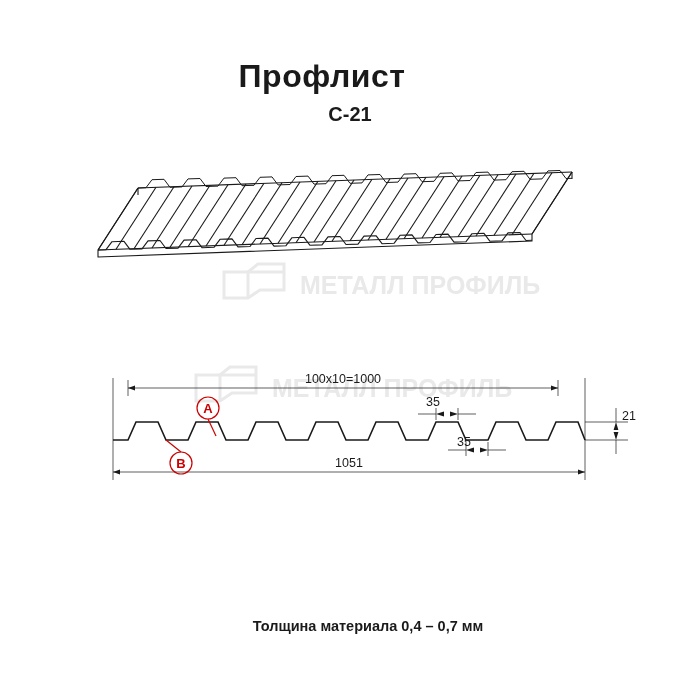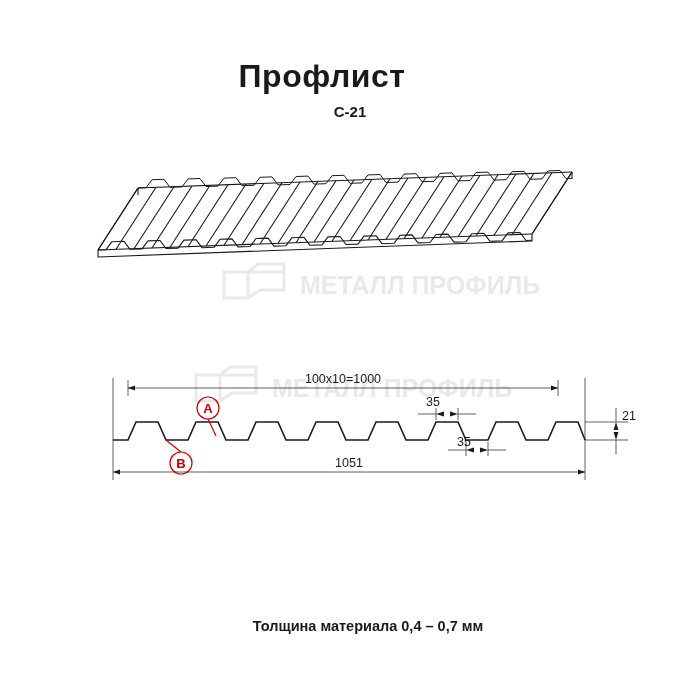--- a/index.html
+++ b/index.html
@@ -30,21 +30,21 @@
     font-weight: bold;
     letter-spacing: 0.5px;
     color: #1a1a1a;
   }
   .subtitle {
     position: absolute;
     top: 103px;
     left: 0;
     width: 700px;
     text-align: center;
-    font-size: 15px;
+    font-size: 20px;
     font-weight: bold;
     color: #1a1a1a;
   }
   .footer-note {
     position: absolute;
     top: 618px;
     left: 0;
     width: 700px;
     text-align: center;
     font-size: 14.5px;

